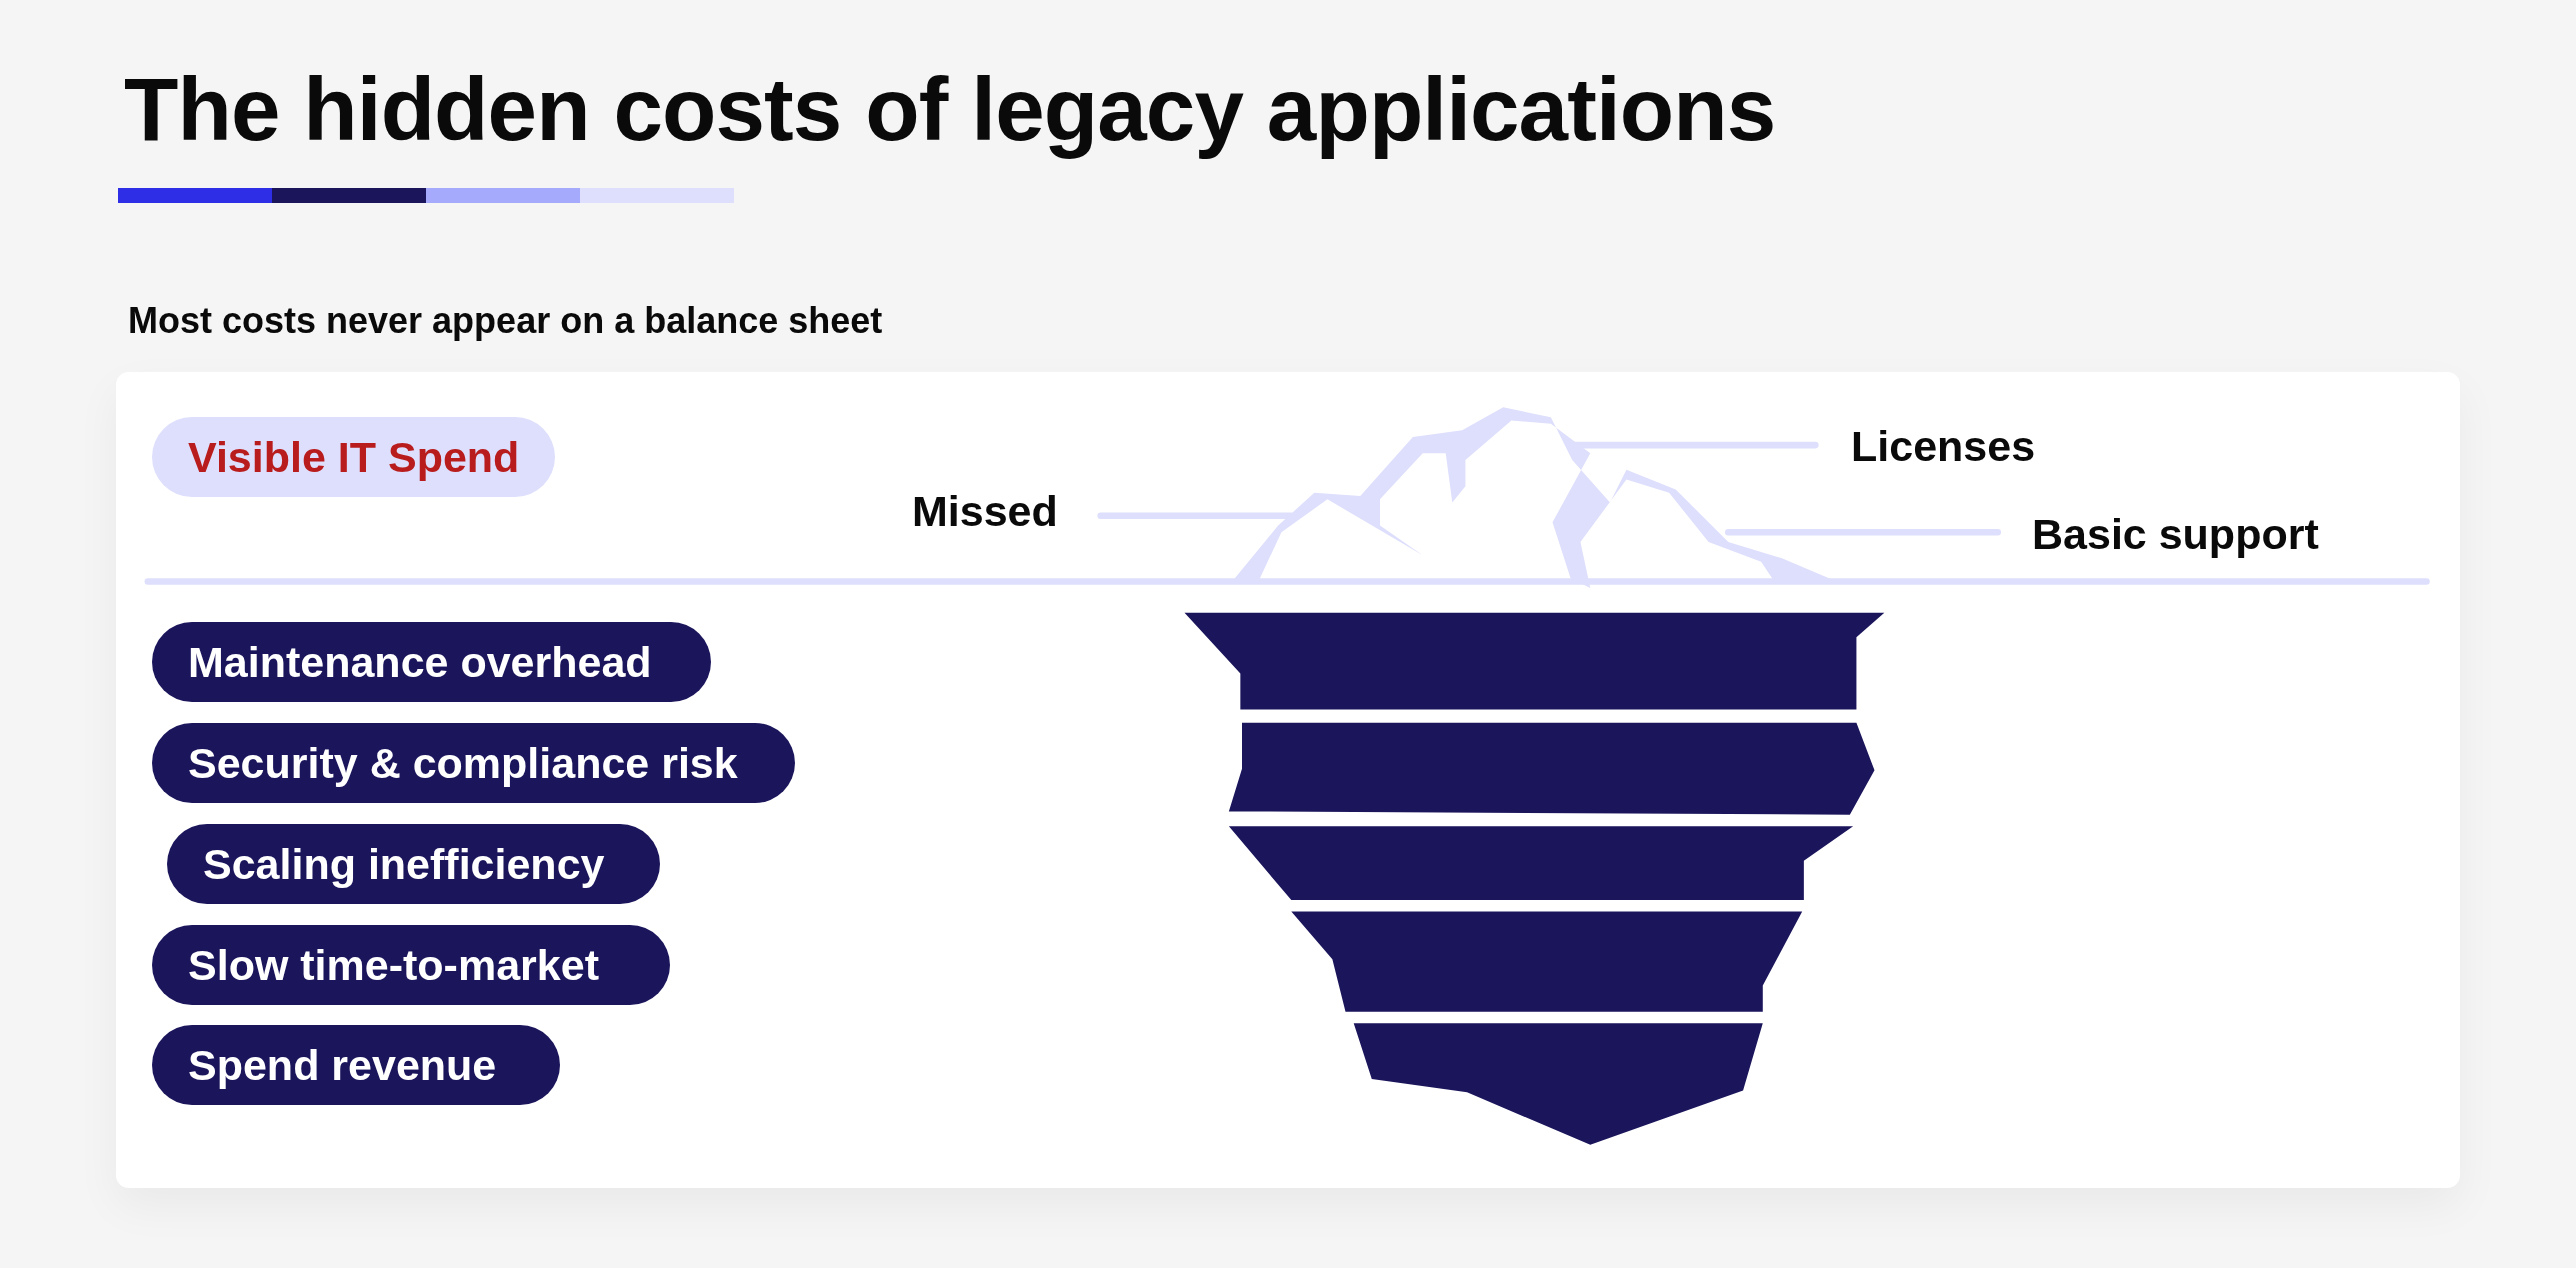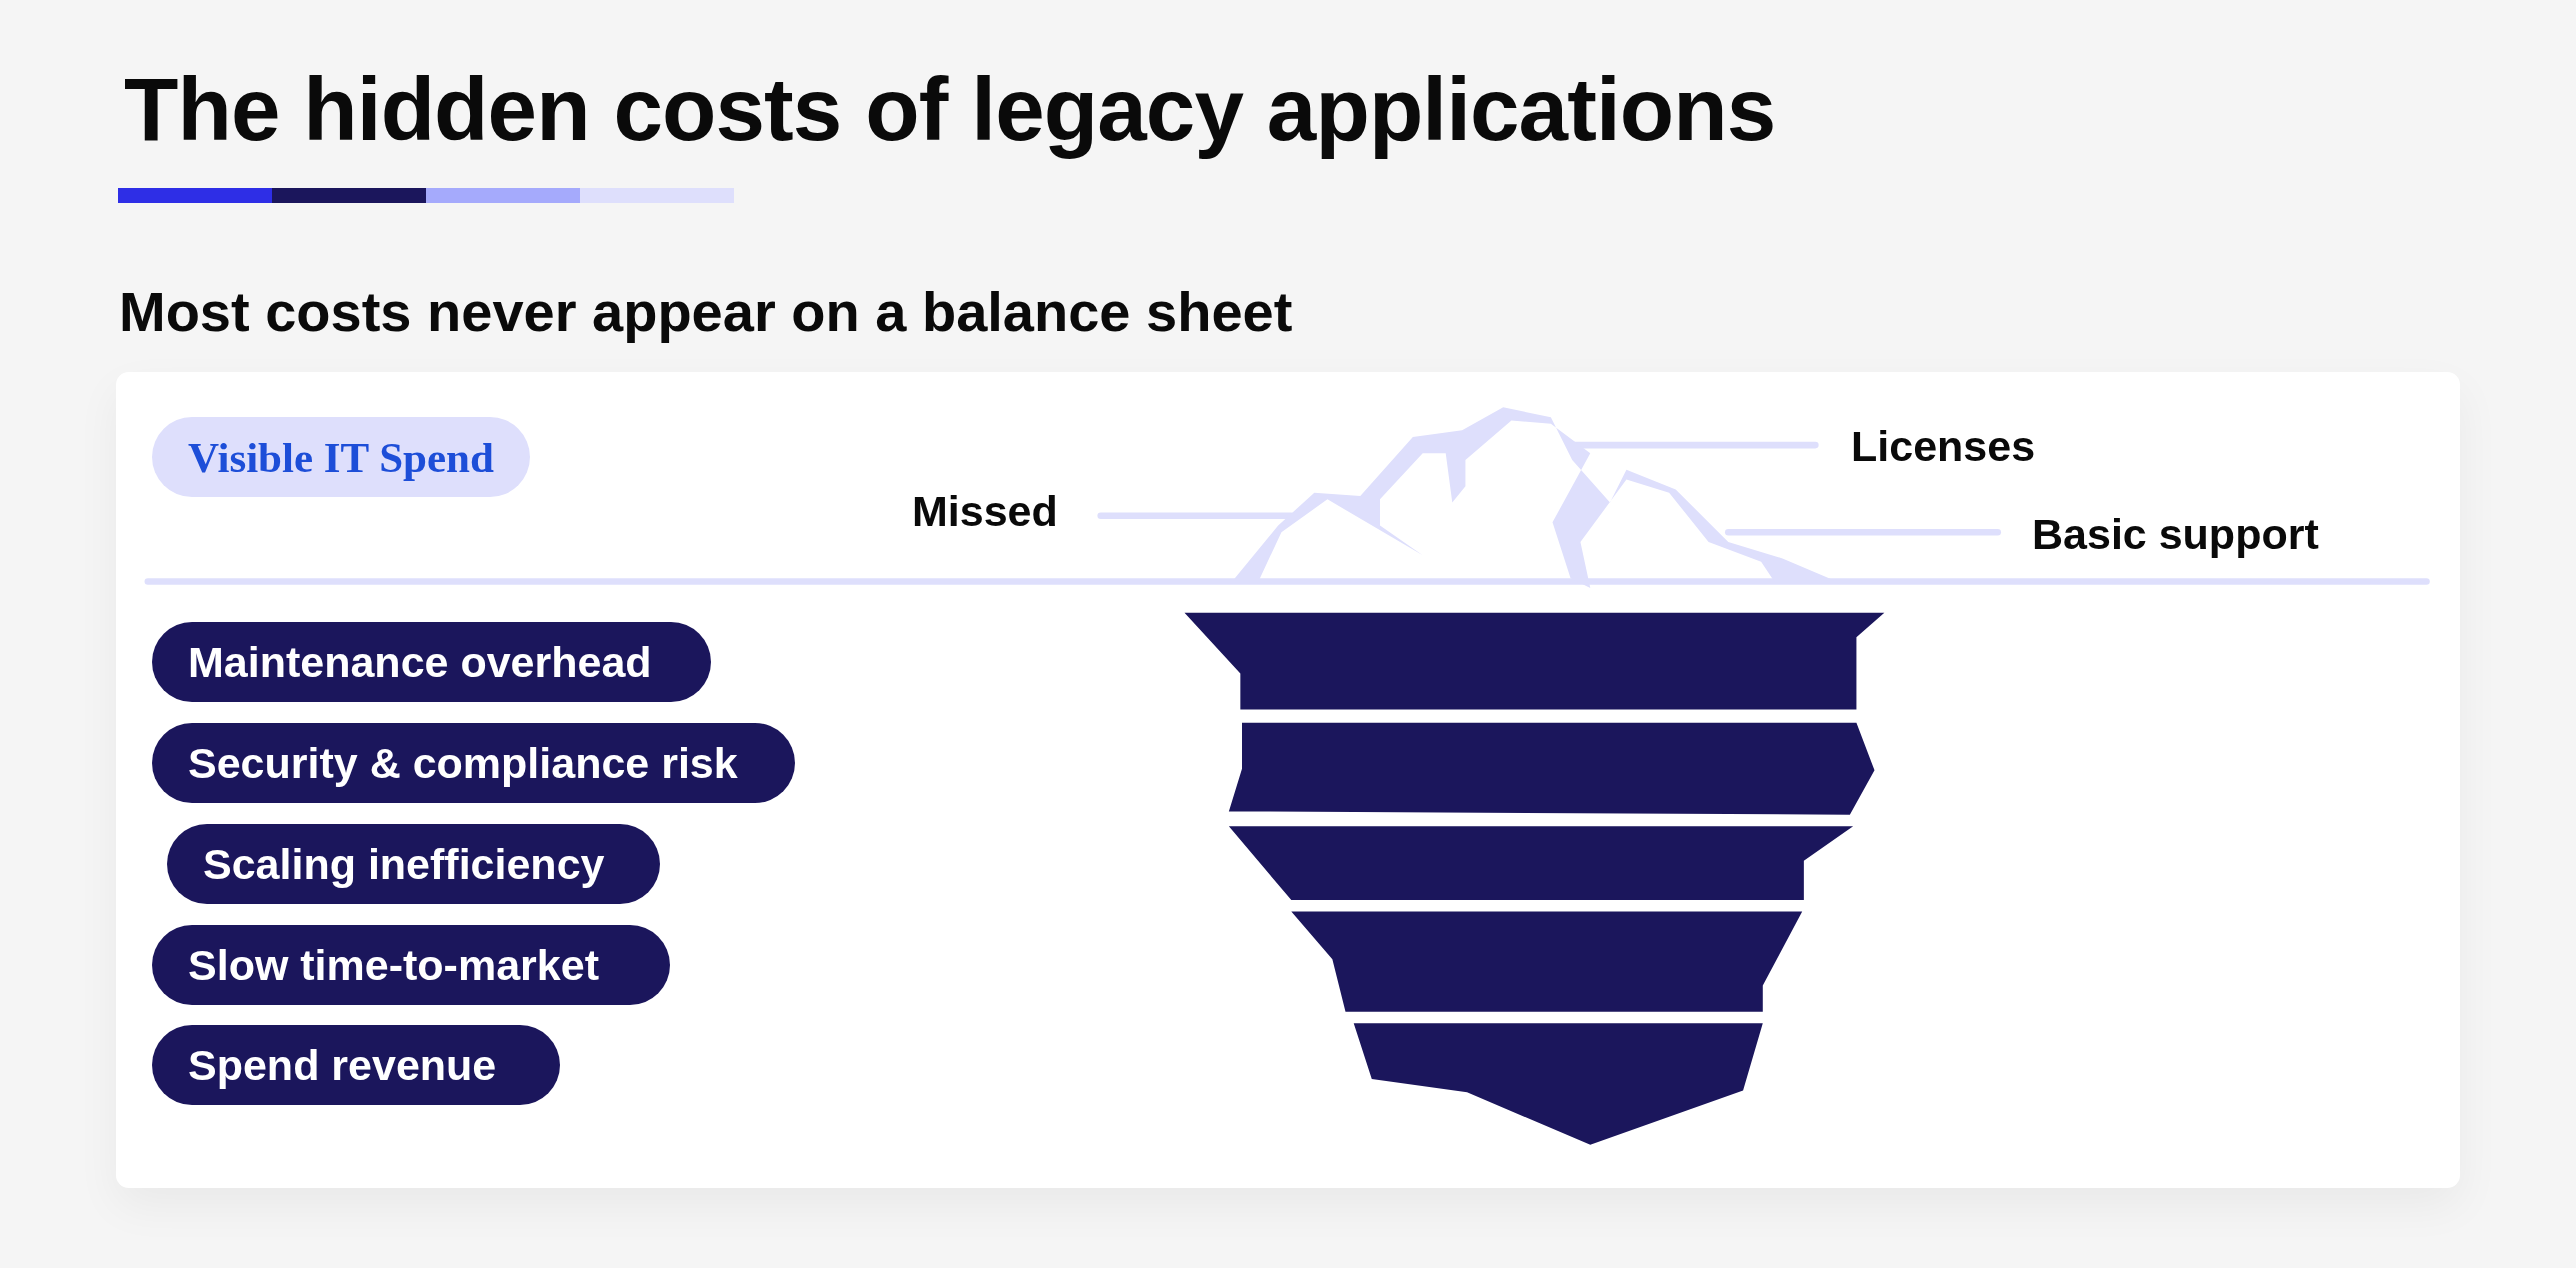--- a/index.html
+++ b/index.html
@@ -1,23 +1,23 @@
 <!DOCTYPE html>
 <html style="font-size:14.5px"><head>
 <meta charset="utf-8">
 <style>
   html,body{margin:0;padding:0;}
   body{width:2576px;height:1268px;background:#f5f5f5;position:relative;overflow:hidden;font-family:"Liberation Sans",sans-serif;color:#0a0a0a;}
   .title{position:absolute;left:116px;top:47px;font-size:89px;font-weight:700;letter-spacing:-0.9px;margin:8px;line-height:109px;}
   .accent-bar{position:absolute;left:118px;top:188px;height:14.5px;display:flex;}
   .accent-bar span{display:block;width:154px;height:14.5px;}
-  .subtitle{position:absolute;left:116px;top:272px;font-size:56px;font-weight:700;margin:3px;line-height:73px;}
+  .subtitle{position:absolute;left:116px;top:272px;font-size:36px;font-weight:700;margin:12px;line-height:73px;}
   .card{position:absolute;left:116px;top:372px;width:2344px;height:816px;background:#fff;border-radius:12.7px;box-shadow:0 18px 45px rgba(0,0,0,0.05);}
   .pill{position:absolute;height:80px;border-radius:40px;display:flex;align-items:center;padding:0 36px;box-sizing:border-box;font-size:43px;font-weight:700;white-space:nowrap;}
-  .pill.light{background:#dedffc;color:#1d4ed8;font-family:Liberation Serif, serif;}
+  .pill.light{background:#dedffc;color:#b91c1c;}
   .pill.dark{background:#1b165c;color:#ffffff;}
   .label{position:absolute;font-size:43px;font-weight:700;white-space:nowrap;line-height:51px;}
   svg.diagram{position:absolute;left:0;top:0;}
 </style>
 </head>
 <body>
 
 <h1 class="title">The hidden costs of legacy applications</h1>
 
 <div class="accent-bar">

